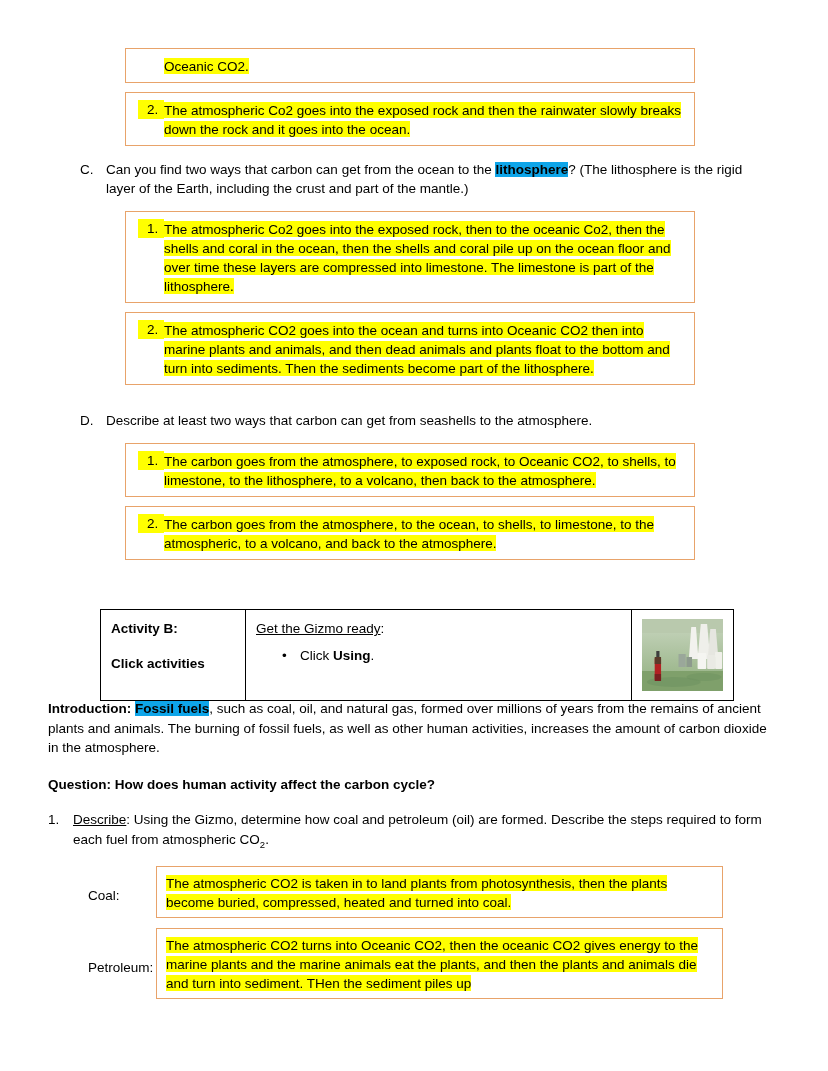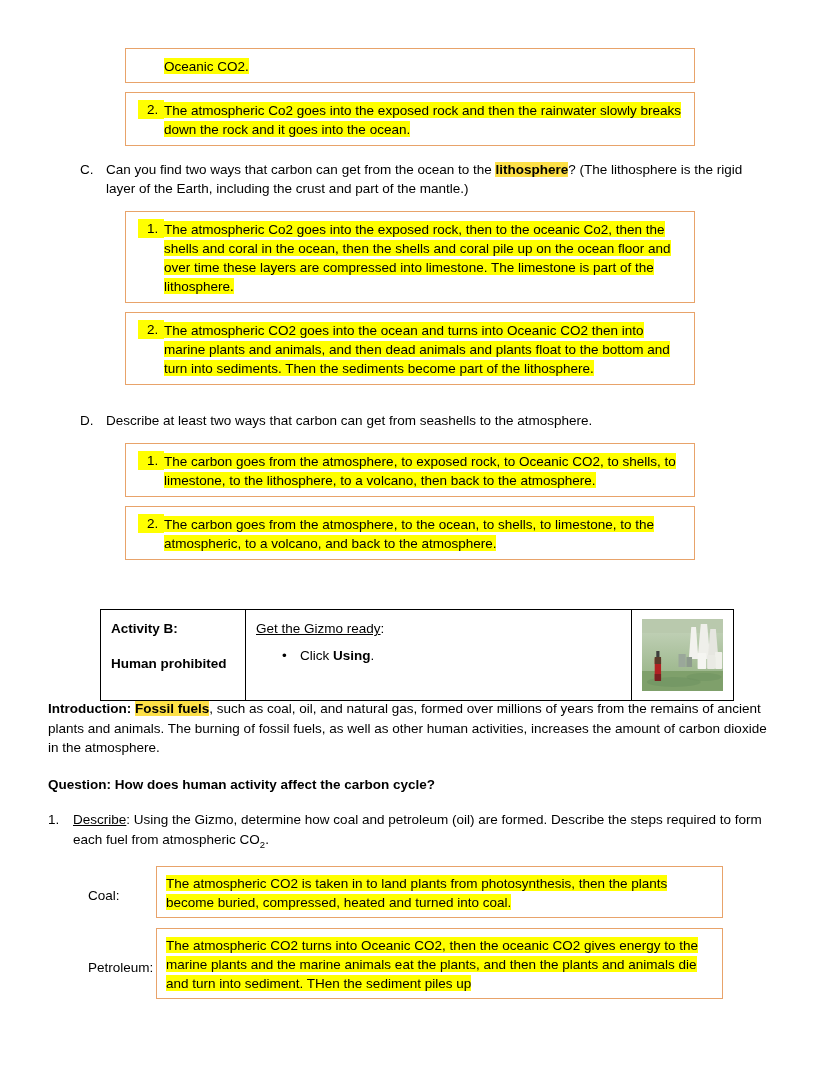--- a/index.html
+++ b/index.html
@@ -63,21 +63,21 @@
     line-height: 19px;
     margin-bottom: 8px;
   }
   .q-letter {
     flex: 0 0 auto;
     width: 26px;
     text-align: left;
   }
   .q-body { flex: 1 1 auto; }
   .gray-hl {
-    background: #fde047;
+    background: #0ea5e9;
     font-weight: bold;
     margin-top: 32px;
   }
 
   
   .rail-outer { position: absolute; left: 48px; right: 48px; }
   .indent-boxes { margin-left: 77px; margin-right: 85px; }
   .indent-q { margin-left: 32px; margin-right: 10px; }
 
   
@@ -251,21 +251,21 @@
       </div>
     </div>
   </div>
 
   <div style="position:absolute; left:100px; right:94px; top:609px;">
     <table class="activity-table">
       <tbody>
           <tr>
         <td class="act-label-cell">
           <div class="act-label">Activity B:</div>
-          <div class="act-label second">Human prohibited</div>
+          <div class="act-label second">Click activities</div>
         </td>
         <td class="act-body-cell">
           <div class="act-heading"><u>Get the Gizmo ready</u><span>:</span></div>
           <div class="act-bullet-row">
             <span class="act-bullet-dot">•</span>
             <span><span>Click </span><b>Using</b><span>.</span></span>
           </div>
         </td>
         <td class="act-img-cell">
           <svg class="gizmo-thumb" viewBox="0 0 102 72" preserveAspectRatio="none">

